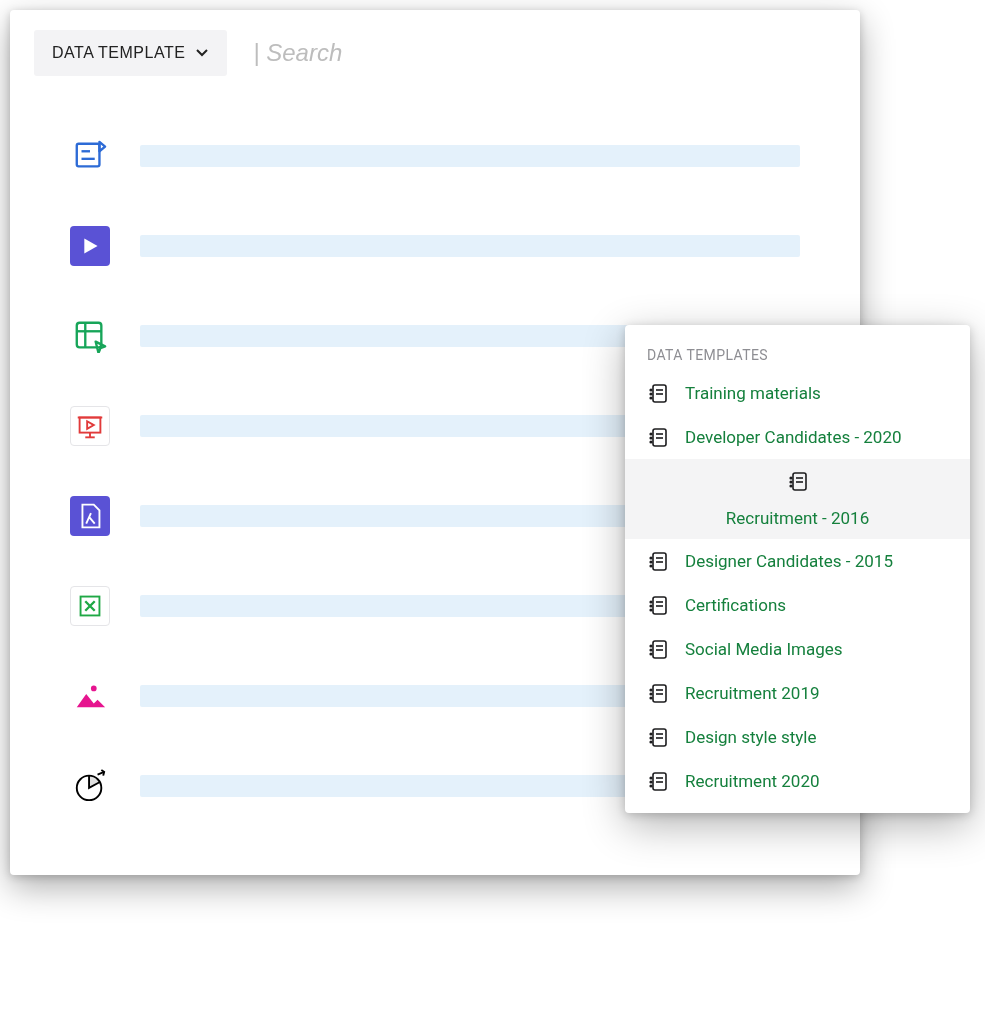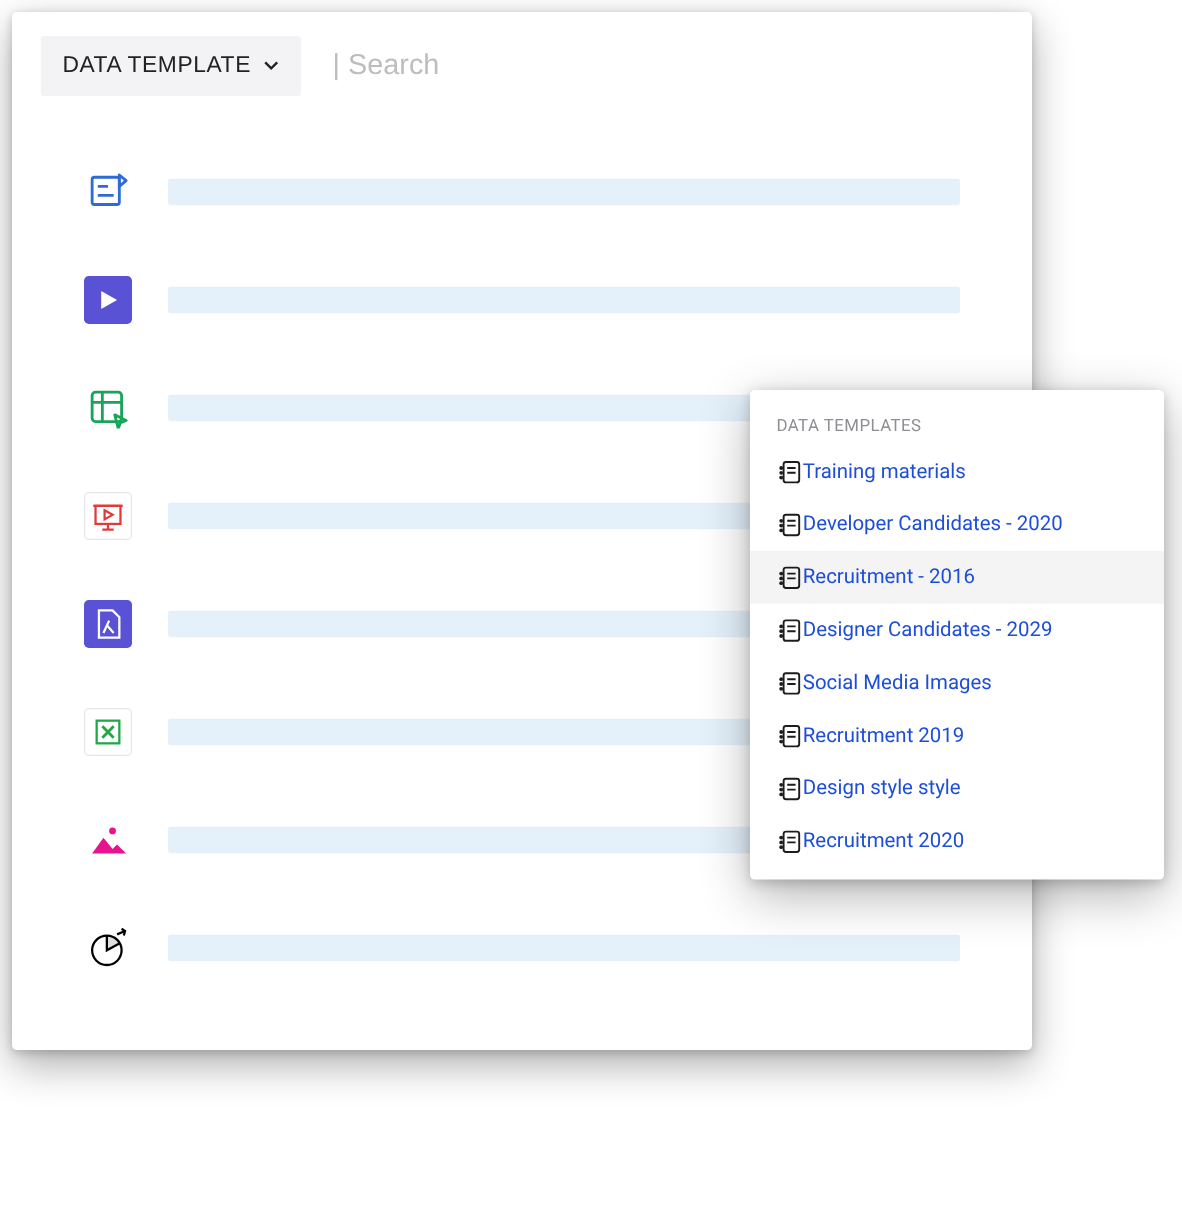--- a/index.html
+++ b/index.html
@@ -32,34 +32,35 @@
   }
   .filter-btn {
     display: flex;
     align-items: center;
     gap: 10px;
     background: #f3f3f5;
     border: none;
     padding: 14px 18px;
     border-radius: 3px;
     cursor: pointer;
-    font-size: 19px;
+    font-size: 16px;
     letter-spacing: 0.5px;
     color: #222;
     white-space: nowrap;
   }
   .filter-btn svg { width: 14px; height: 14px; }
   .search-input {
     flex: 1;
     border: none;
     outline: none;
     font-size: 24px;
     color: #333;
     padding: 0 26px;
     background: transparent;
+    font-style: italic;
   }
   .search-input::placeholder { color: #bdbdbd; }
 
   
   .list {
     padding: 40px 60px 10px 60px;
     display: flex;
     flex-direction: column;
     gap: 50px;
   }
@@ -97,28 +98,30 @@
   }
   .popover-header {
     font-size: 14px;
     letter-spacing: 0.4px;
     color: #8e8e93;
     padding: 14px 23px 8px 22px;
   }
   .popover-item {
     display: flex;
     align-items: center;
+    gap: 16px;
     padding: 11px 22px;
     font-size: 17px;
-    color: #1d4ed8;
+    color: #15803d;
     cursor: pointer;
     white-space: nowrap;
   }
   .popover-item.selected {
     background: #f4f4f5;
+    flex-direction: column;
   }
   .popover-item svg { width: 22px; height: 22px; flex-shrink: 0; }
 
 </style>
 </head>
 <body>
 
 <svg width="0" height="0" style="position:absolute">
   <defs>
 
@@ -285,21 +288,27 @@
       <div class="popover-item selected">
         <svg viewBox="0 0 22 22" style="color: rgb(28, 28, 30);">
           <use href="#i-template"></use>
         </svg>
         <span>Recruitment - 2016</span>
       </div>
       <div class="popover-item">
         <svg viewBox="0 0 22 22" style="color: rgb(28, 28, 30);">
           <use href="#i-template"></use>
         </svg>
-        <span>Designer Candidates - 2029</span>
+        <span>Designer Candidates - 2015</span>
+      </div>
+      <div class="popover-item">
+        <svg viewBox="0 0 22 22" style="color: rgb(28, 28, 30);">
+          <use href="#i-template"></use>
+        </svg>
+        <span>Certifications</span>
       </div>
       <div class="popover-item">
         <svg viewBox="0 0 22 22" style="color: rgb(28, 28, 30);">
           <use href="#i-template"></use>
         </svg>
         <span>Social Media Images</span>
       </div>
       <div class="popover-item">
         <svg viewBox="0 0 22 22" style="color: rgb(28, 28, 30);">
           <use href="#i-template"></use>

